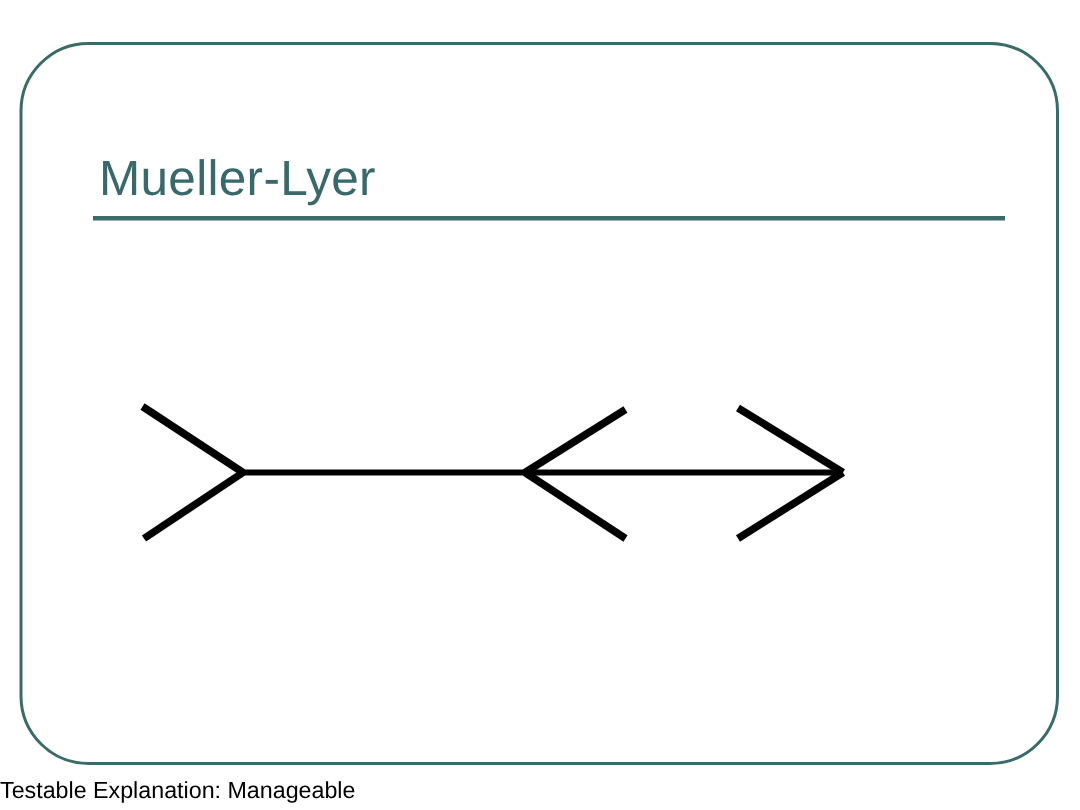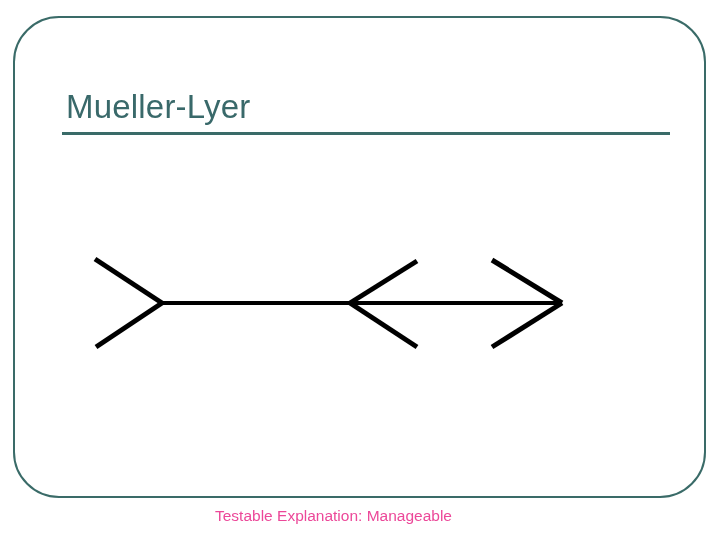--- a/index.html
+++ b/index.html
@@ -11,21 +11,21 @@
     width: 720px;
     height: 540px;
     position: relative;
     overflow: hidden;
     font-family: "Liberation Sans", sans-serif;
   }
 
   #slide {
     position: absolute;
     left: 0;
-    top: 0;
+    top: 12px;
     width: 720px;
     height: 384px;
     background: #ffffff;
   }
 
   
   #slide-frame {
     position: absolute;
     left: 13px;
     top: 16px;
@@ -73,23 +73,22 @@
     left: 0;
     top: 0;
   }
 
   
   #footer-text {
     position: absolute;
     left: 0;
     top: 507px;
     width: 667px;
-    text-align: center;
     font-size: 15.5px;
-    color: #ec4899;
+    color: #000000;
     white-space: nowrap;
   }
 </style>
 </head>
 <body>
 
 <div id="slide">
 
   <div id="slide-frame"></div>
 

